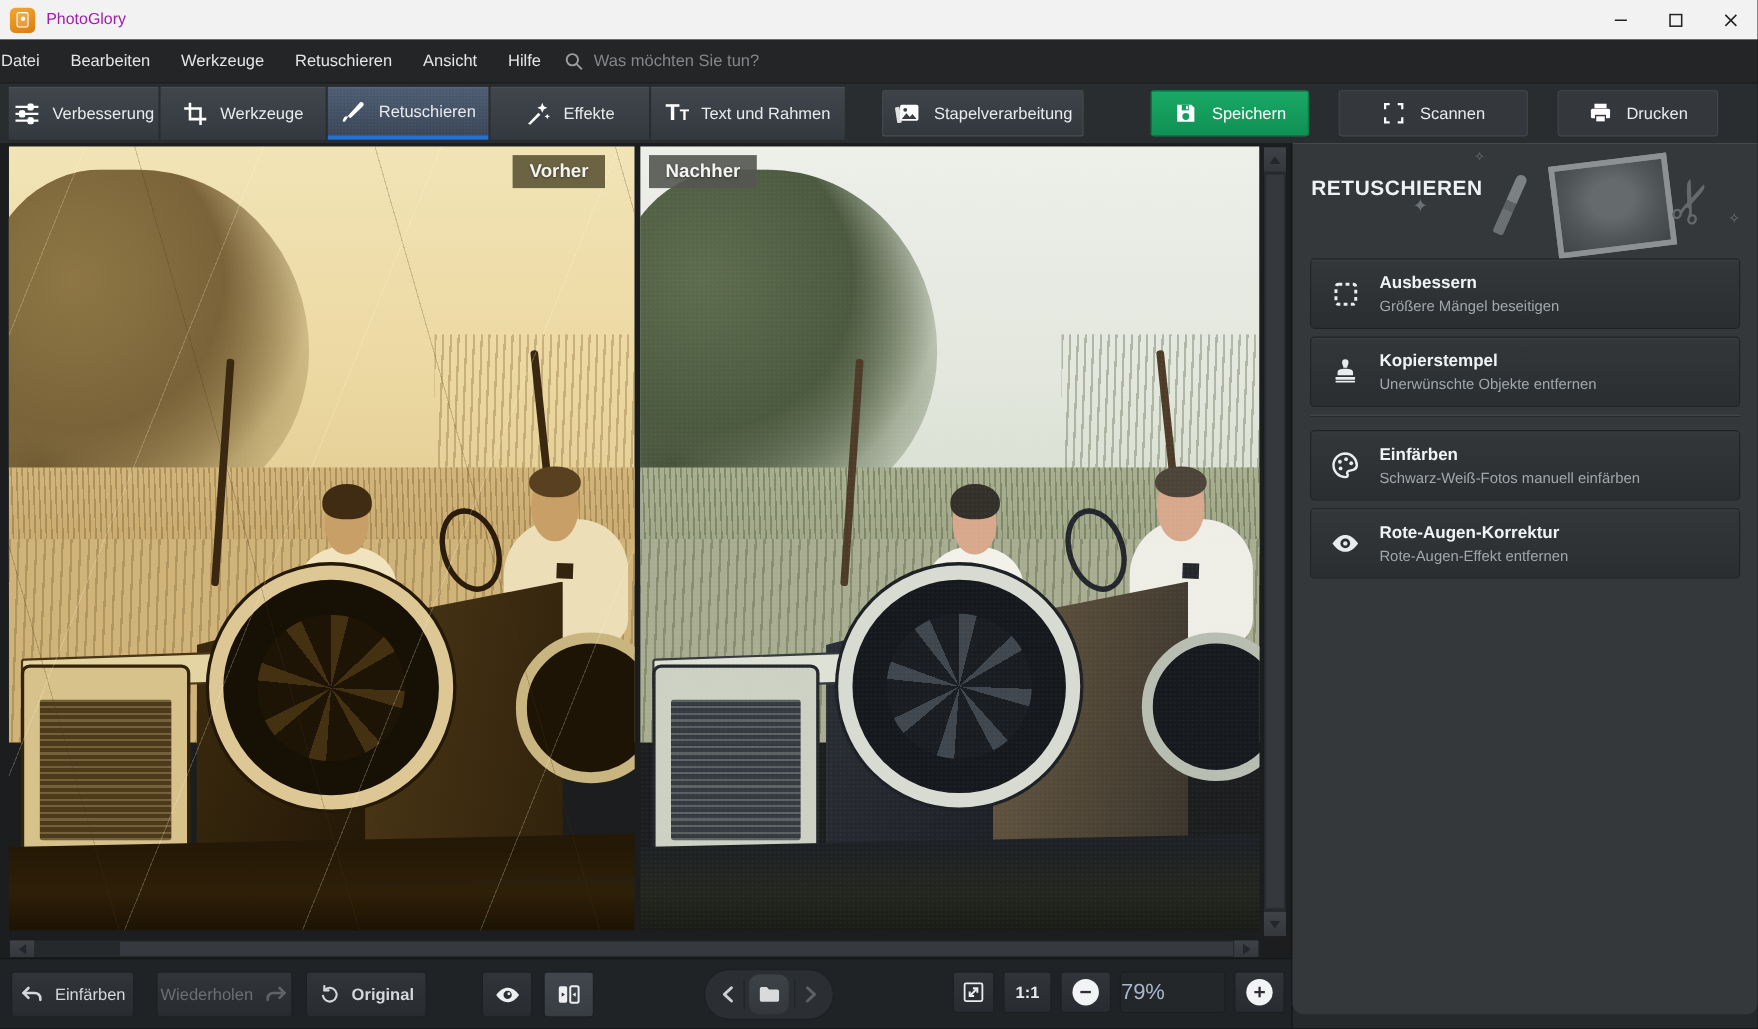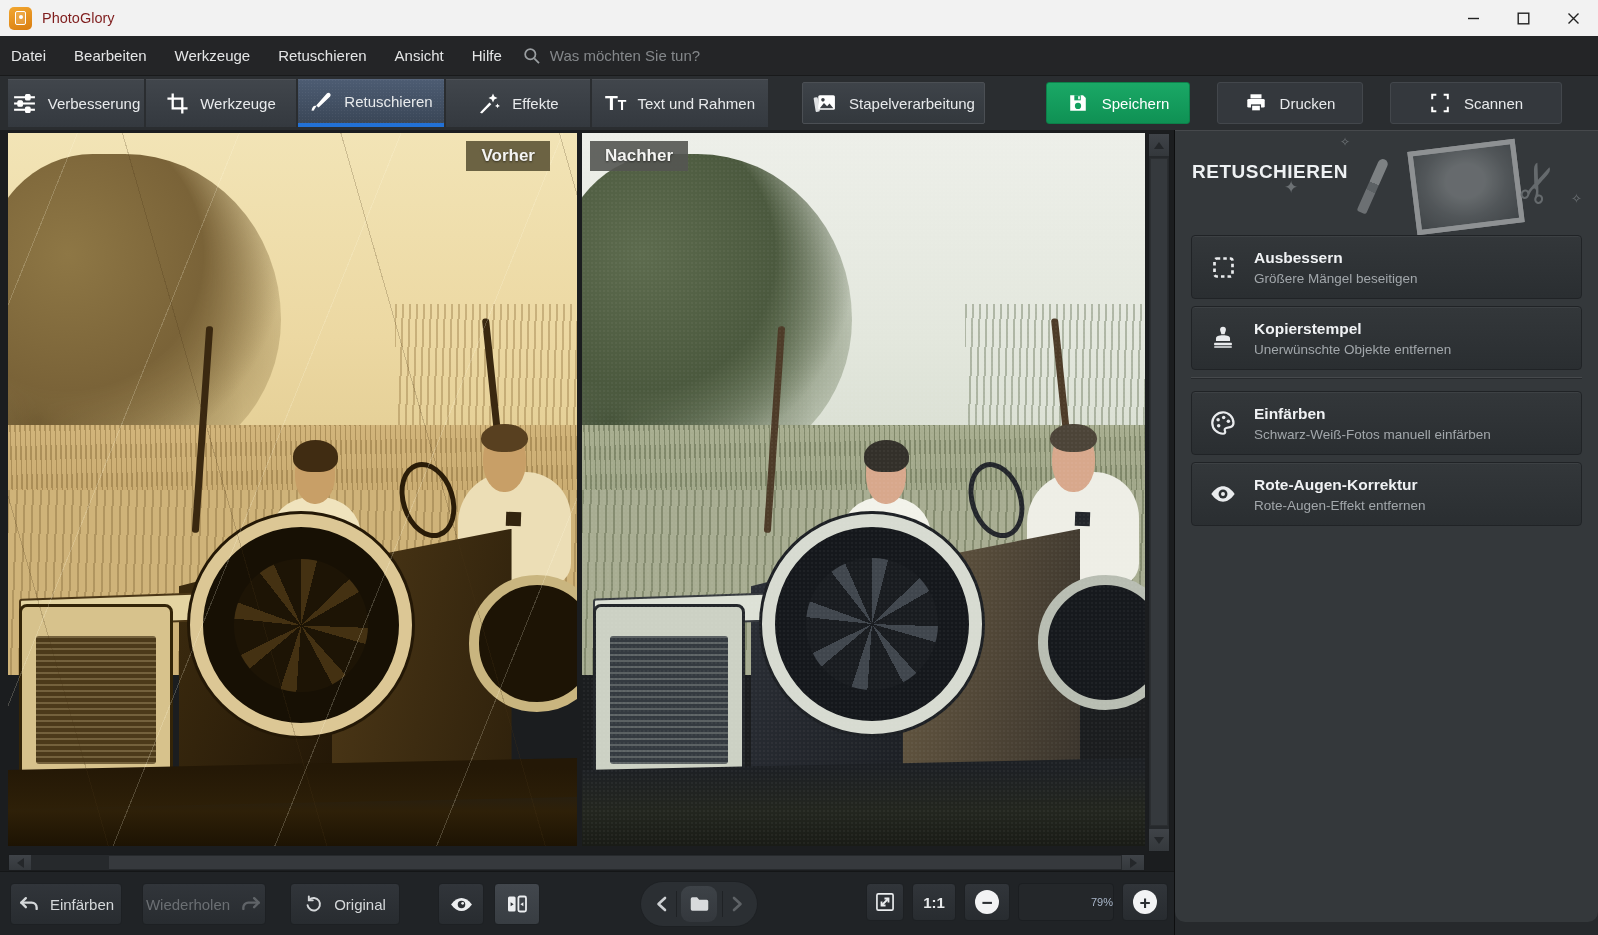--- a/index.html
+++ b/index.html
@@ -6,30 +6,30 @@
   html,body { background:#101112; }
   body { font-family:"Liberation Sans", sans-serif; }
   .app { position:relative; width:1598px; height:935px; overflow:hidden; background:#1b1d1f; }
 
   
   .titlebar { position:absolute; left:0; top:0; width:100%; height:36px; background:#f2f2f2; display:flex; align-items:center; }
   .app-icon { width:23px; height:23px; margin-left:9px; border-radius:5px;
     background:linear-gradient(160deg,#f2a730,#d97d10); display:flex; align-items:center; justify-content:center; }
   .app-icon .frame { width:11px; height:14px; border:1.5px solid #fff; border-radius:2px; position:relative; background:rgba(255,255,255,.15); }
   .app-icon .frame:after { content:""; position:absolute; left:2.5px; top:3px; width:4px; height:4px; border-radius:50%; background:#fff; }
-  .app-title { margin-left:10px; font-size:14.5px; color:#7f1d1d; }
+  .app-title { margin-left:10px; font-size:14.5px; color:#a21caf; }
   .win-controls { margin-left:auto; display:flex; height:100%; }
   .win-btn { width:50px; height:100%; display:flex; align-items:center; justify-content:center; color:#222; }
   .win-btn svg { display:block; }
 
   
   .menubar { position:absolute; left:0; top:36px; width:100%; height:40px; background:#242527;
     border-bottom:1px solid #191a1b; display:flex; align-items:center; color:#e4e5e6; font-size:15px; }
   .menu-item { padding:0 14px; height:100%; display:flex; align-items:center; cursor:default; }
-  .menu-item:first-child { padding-left:11px; }
+  .menu-item:first-child { padding-left:1px; }
   .menu-search { display:flex; align-items:center; margin-left:6px; gap:9px; }
   .menu-search input { background:transparent; border:none; outline:none; color:#8d9093; font-size:15px; width:260px; }
   .menu-search input::placeholder { color:#84878a; }
 
   
   .ribbon { position:absolute; left:0; top:76px; width:100%; height:54px; background:#2a2d30; }
   .tabs { position:absolute; left:8px; top:3px; display:flex; gap:2px; }
   .tab { height:48px; display:flex; align-items:center; justify-content:center; gap:11px;
     background:linear-gradient(180deg,#41464c,#34393f); box-shadow:inset 0 1px 0 rgba(255,255,255,.06);
     color:#e8eaec; font-size:15px; cursor:pointer; }
@@ -195,39 +195,39 @@
   
   .bottombar { position:absolute; left:0; top:871px; width:1174px; height:64px; background:#202326; border-top:1px solid #141617; }
   .bb-btn { position:absolute; top:11px; height:42px; border-radius:4px; cursor:pointer;
     background:linear-gradient(180deg,#31353a,#282c30); border:1px solid #1d2023;
     display:flex; align-items:center; justify-content:center; gap:10px; color:#d5d8da; font-size:15px; }
   .bb-btn.disabled { color:#6b6f73; }
   .bb-btn.disabled svg { opacity:.45; }
   .bb-btn.icon-active { background:linear-gradient(180deg,#42474d,#383d42); }
   .bb-undo { left:10px; width:112px; }
   .bb-redo { left:130px; width:124px;margin-left:12px; }
-  .bb-original { left:290px; width:110px; }
+  .bb-original { left:278px; width:110px;font-weight:bold; }
   .bb-eye { left:438px; width:46px; }
   .bb-compare { left:494px; width:46px; }
   .nav-pill { position:absolute; left:640px; top:9px; width:118px; height:46px; border-radius:23px; background:#2b2f33;
     border:1px solid #1d2023; display:flex; align-items:center; justify-content:space-between; padding:0 10px; }
   .pill-chev { width:20px; display:flex; justify-content:center; cursor:pointer; }
   .pill-folder { width:36px; height:36px; border-radius:9px; background:linear-gradient(180deg,#3d4247,#34383d);
     display:flex; align-items:center; justify-content:center; cursor:pointer; }
   .pill-sep { width:1px; height:26px; background:#1f2225; }
   .zoom-cluster { position:absolute; right:6px; top:11px; display:flex; gap:8px; align-items:center; }
   .z-btn { height:38px; border-radius:4px; background:linear-gradient(180deg,#31353a,#282c30); border:1px solid #1d2023;
     display:flex; align-items:center; justify-content:center; color:#e8eaec; cursor:pointer; }
   .z-fit { width:38px; }
   .z-11 { width:44px; font-size:15px; font-weight:bold; }
   .z-minus, .z-plus { width:46px; }
   .circle-glyph { width:24px; height:24px; border-radius:50%; background:#f2f3f4; color:#2b2f33;
     display:flex; align-items:center; justify-content:center; font-size:19px; font-weight:bold; line-height:1; }
   .z-display { width:96px; height:38px; border-radius:4px; background:#24272a; border:1px solid #1b1e21;
-    display:flex; align-items:center; justify-content:flex-end; color:#a9b6c9; font-size:11px; }
+    display:flex; align-items:center; justify-content:flex-start; color:#a9b6c9; font-size:20px; }
 </style>
 </head>
 <body>
 
 <div class="app">
 
   <div class="titlebar">
     <div class="app-icon">
         <div class="frame"></div>
       </div>
@@ -319,37 +319,37 @@
     <div class="ribbon-actions">
       <div class="action-btn save" style="width:144px">
         <svg width="22" height="22" viewBox="0 0 24 24">
             <path d="M3.5 3.5 h14 l3 3 v14 h-17z" fill="#fff"></path>
             <rect x="8" y="3.5" width="7" height="5.6" fill="#12A05f"></rect>
             <rect x="12.2" y="4.6" width="1.8" height="3.4" fill="#fff"></rect>
             <circle cx="12" cy="15.2" r="3.4" fill="#12A05f"></circle>
           </svg>
         <span>Speichern</span>
       </div>
+      <div class="action-btn" style="width:172px">
+        <svg width="22" height="22" viewBox="0 0 24 24" fill="none" stroke="#fff" stroke-width="2.2">
+            <path d="M8 3 H3.5 V8"></path>
+            <path d="M16 3 H20.5 V8"></path>
+            <path d="M8 21 H3.5 V16"></path>
+            <path d="M16 21 H20.5 V16"></path>
+          </svg>
+        <span>Scannen</span>
+      </div>
       <div class="action-btn" style="width:146px">
         <svg width="22" height="22" viewBox="0 0 24 24">
             <rect x="6" y="2.5" width="12" height="4.5" fill="#fff"></rect>
             <rect x="2.5" y="7.5" width="19" height="9.5" rx="1.5" fill="#fff"></rect>
             <rect x="6.5" y="13.5" width="11" height="8" fill="#34383d"></rect>
             <rect x="7.8" y="15" width="8.4" height="5" fill="#fff"></rect>
           </svg>
         <span>Drucken</span>
-      </div>
-      <div class="action-btn" style="width:172px">
-        <svg width="22" height="22" viewBox="0 0 24 24" fill="none" stroke="#fff" stroke-width="2.2">
-            <path d="M8 3 H3.5 V8"></path>
-            <path d="M16 3 H20.5 V8"></path>
-            <path d="M8 21 H3.5 V16"></path>
-            <path d="M16 21 H20.5 V16"></path>
-          </svg>
-        <span>Scannen</span>
       </div>
     </div>
   </div>
 
   <div class="canvas">
 
     <div class="photo before">
       <div class="ph sky"></div>
       <div class="ph trees"></div>
       <div class="ph trees2"></div>

